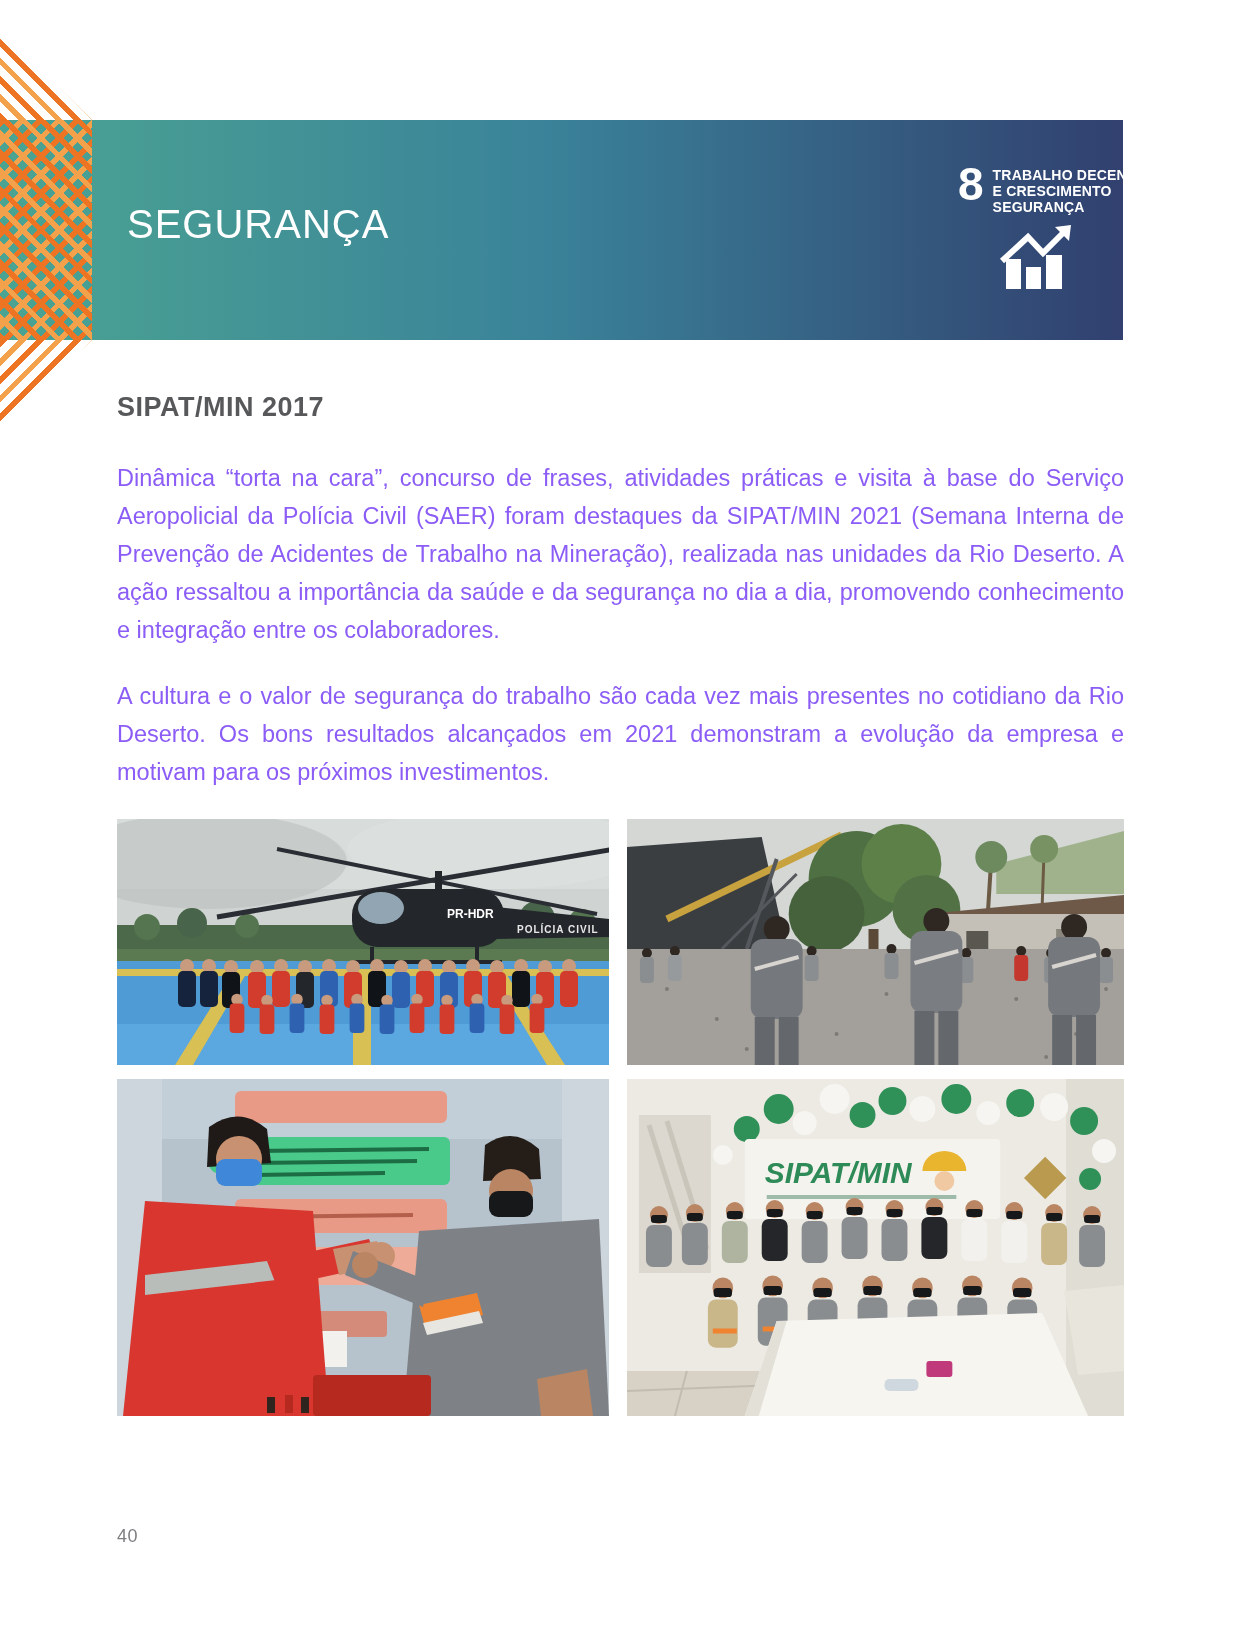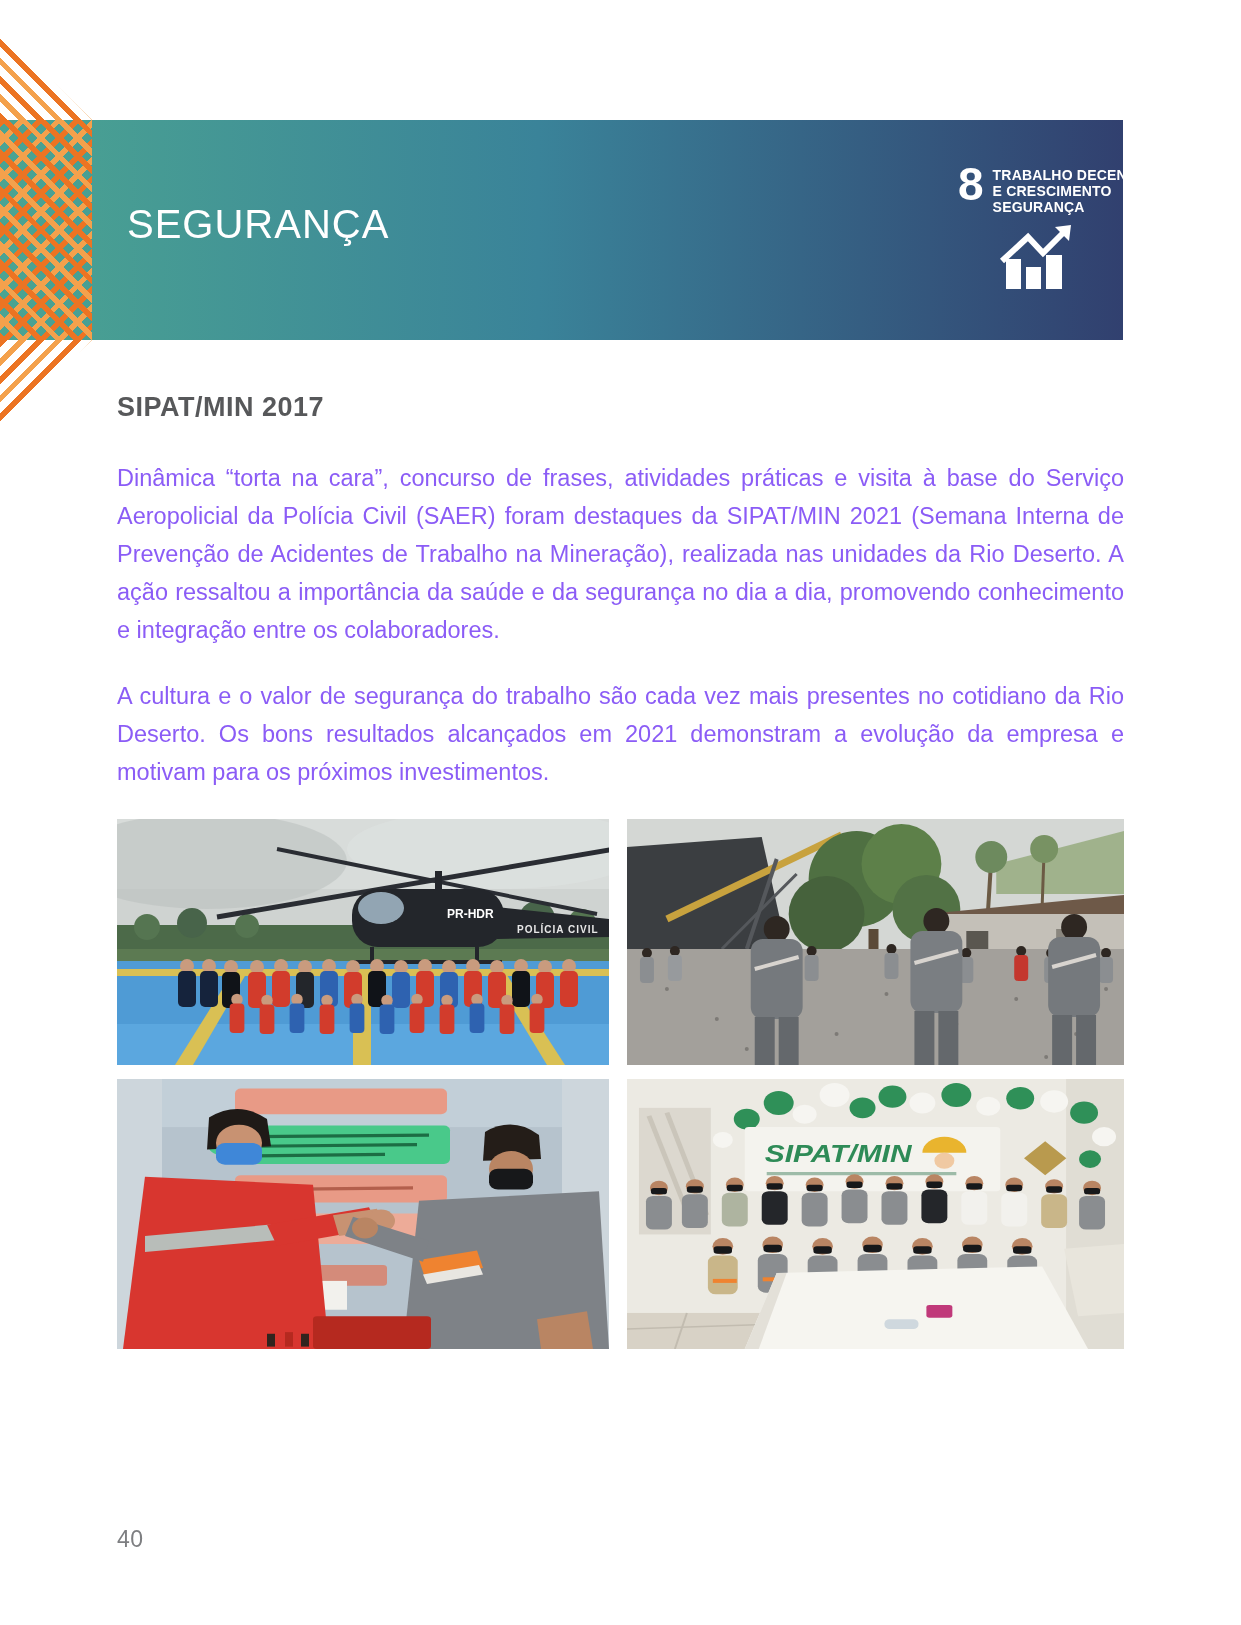--- a/index.html
+++ b/index.html
@@ -52,26 +52,26 @@
   .para{
     font-size:23.5px;line-height:38px;color:#8b5cf6;font-weight:normal;
     text-align:justify;margin:0 0 28px 0;
   }
   .para:last-of-type{}
   
   .photo-grid{display:grid;grid-template-columns:492px 497px;column-gap:18px;row-gap:14px;}
   .photo{overflow:hidden;background:#f97316;}
   .photo svg{display:block;width:100%;height:100%;}
   .ph-top{height:246px;}
-  .ph-bottom{height:270px;}
+  .ph-bottom{height:337px;}
   
   .footer{
     position:absolute;left:117px;top:1526px;width:1007px;
     display:flex;justify-content:space-between;align-items:baseline;
-    color:#7D7E81;font-size:23px;letter-spacing:0.5px;
+    color:#7D7E81;font-size:18px;letter-spacing:0.5px;
   }
   .footer .f-right{letter-spacing:1px;}
 </style>
 </head>
 <body>
 
 <div class="stripes">
   <div class="st-top"></div>
   <div class="st-mid"></div>
   <div class="st-bot"></div>

